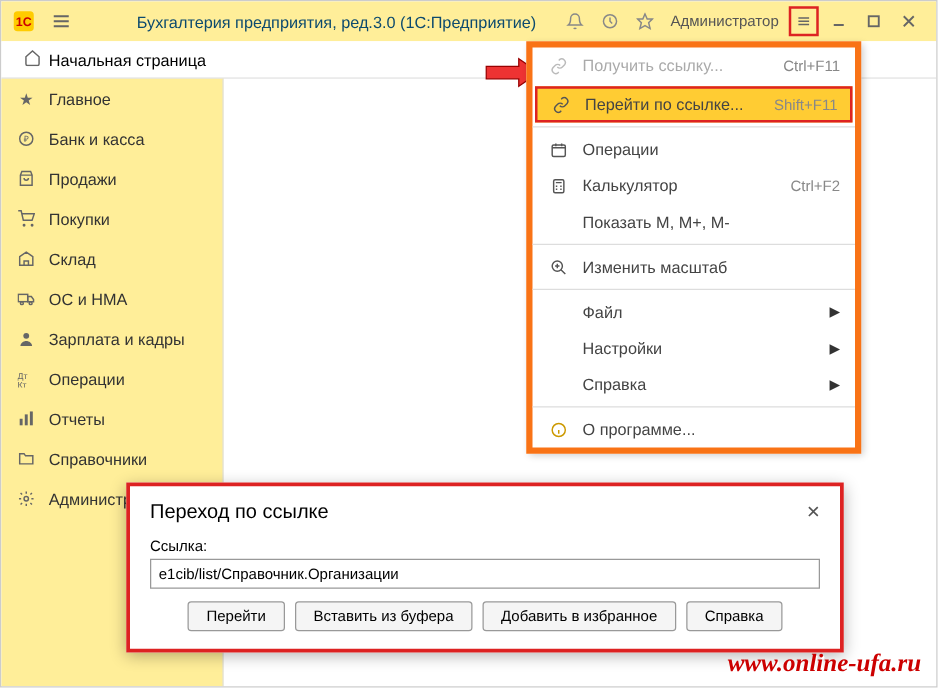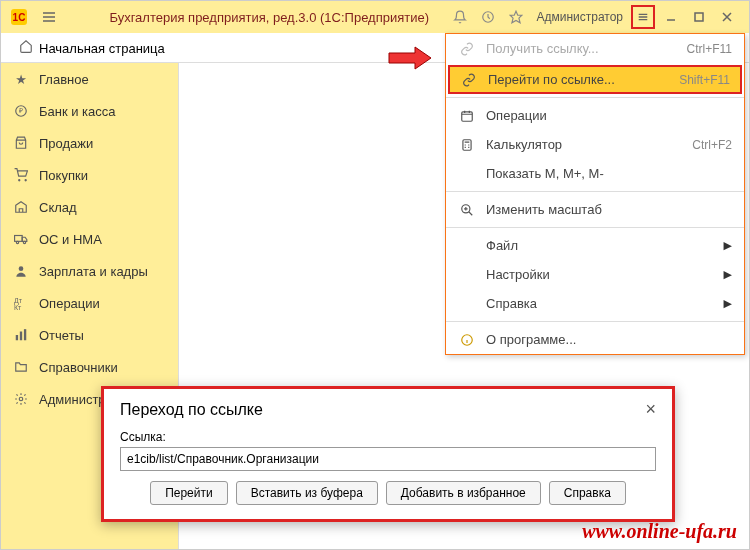--- a/index.html
+++ b/index.html
@@ -1,33 +1,33 @@
 <!DOCTYPE html>
 <html><head>
 <meta charset="utf-8">
 <style>
 * { box-sizing: border-box; margin: 0; padding: 0; font-family: Arial, sans-serif; }
 body { width: 750px; height: 550px; background: #fff; position: relative; overflow: hidden; border: 1px solid #ccc; }
 .titlebar { height: 32px; background: #ffee99; display: flex; align-items: center; padding: 12px 8px; font-size: 13px; text-align: center; }
 .titlebar .logo { width: 20px; height: 20px; margin-right: 6px; }
 .titlebar .hamburger { margin-right: 10px; cursor: pointer; }
-.titlebar .title { flex: 1; color: #7f1d1d; margin-left: 29px; }
+.titlebar .title { flex: 1; color: #0c4a6e; margin-left: 29px; }
 .titlebar .tbicon { width: 24px; height: 24px; display: flex; align-items: center; justify-content: center; margin: 0 2px; cursor: pointer; color: #666; }
 .titlebar .user { margin: 0 6px; color: #555; font-size: 12px; }
 .titlebar .menu-toggle { border: 2px solid #d22; padding: 2px 4px; }
 .tabbar { height: 30px; background: #fff; border-bottom: 1px solid #ddd; display: flex; align-items: center; padding: 0 8px; }
 .tabbar .tab { display: flex; align-items: flex-end; gap: 6px; font-size: 13px; padding: 4px 10px; }
 .tabbar .tab .home-icon { color: #666; }
 .body { display: flex; height: calc(100% - 62px); }
 .sidebar { width: 178px; background: #ffee99; border-right: 1px solid #ddd; }
 .sidebar .item { display: flex; align-items: center; gap: 10px; padding: 8px 12px; font-size: 13px; color: #333; cursor: pointer; }
 .sidebar .item .icn { width: 16px; height: 16px; display: flex; align-items: center; justify-content: center; color: #666; }
 .content { flex: 1; background: #fff; position: relative; }
 .red-arrow { position: absolute; top: 44px; left: 386px; z-index: 5; }
-.dropdown { position: absolute; top: 32px; left: 444px; width: 300px; background: #fff; border: 1px solid #f97316; box-shadow: 2px 2px 6px rgba(0,0,0,0.2); z-index: 10; }
+.dropdown { position: absolute; top: 32px; left: 420px; width: 268px; background: #fff; border: 5px solid #f97316; box-shadow: 2px 2px 6px rgba(0,0,0,0.2); z-index: 10; }
 .dropdown .drow { display: flex; align-items: center; padding: 7px 12px; font-size: 13px; color: #444; cursor: pointer; }
 .dropdown .drow.disabled { color: #aaa; cursor: default; }
 .dropdown .drow .dicn { width: 18px; margin-right: 10px; display: flex; align-items: center; justify-content: center; }
 .dropdown .drow .dlabel { flex: 1; }
 .dropdown .drow .dshort { color: #888; font-size: 12px; }
 .dropdown .drow .dchev { color: #333; font-size: 11px; }
 .dropdown .drow.highlighted { background: #ffcc33; border: 2px solid #d22; margin: 2px; padding: 5px 10px; }
 .dropdown .sep { height: 1px; background: #ddd; margin: 3px 0; }
 .dialog { position: absolute; top: 385px; left: 100px; width: 574px; background: #fff; border: 3px solid #d22; box-shadow: 0 3px 12px rgba(0,0,0,0.3); z-index: 20; padding: 10px 16px 14px; }
 .dialog .dtitle { display: flex; align-items: center; justify-content: space-between; margin-bottom: 10px; }

